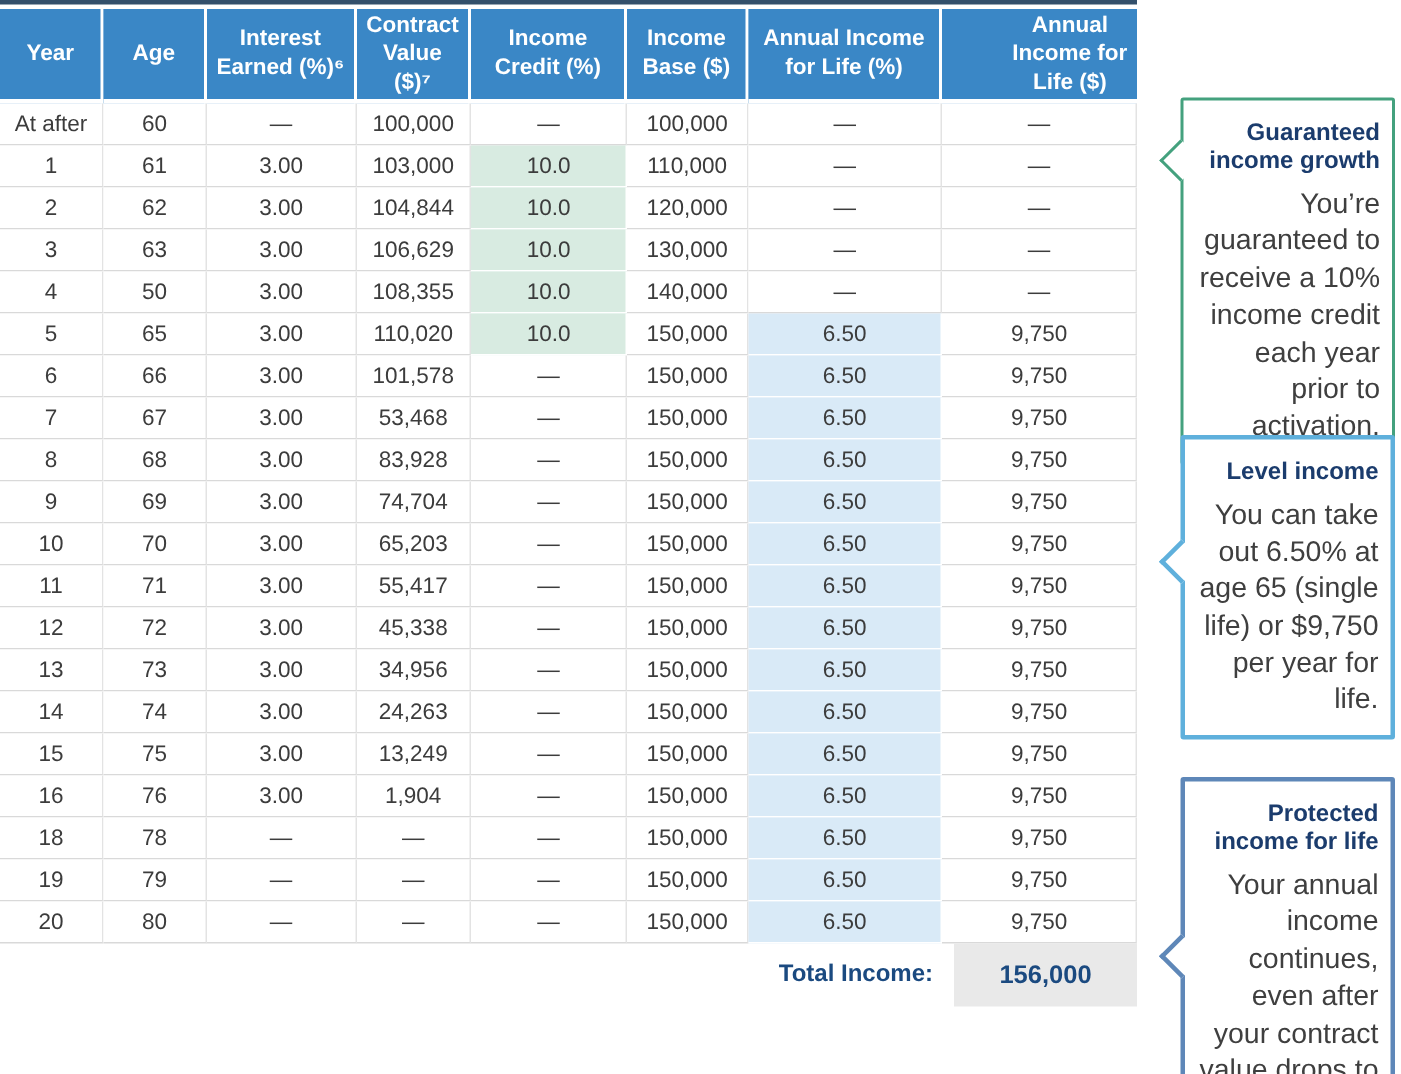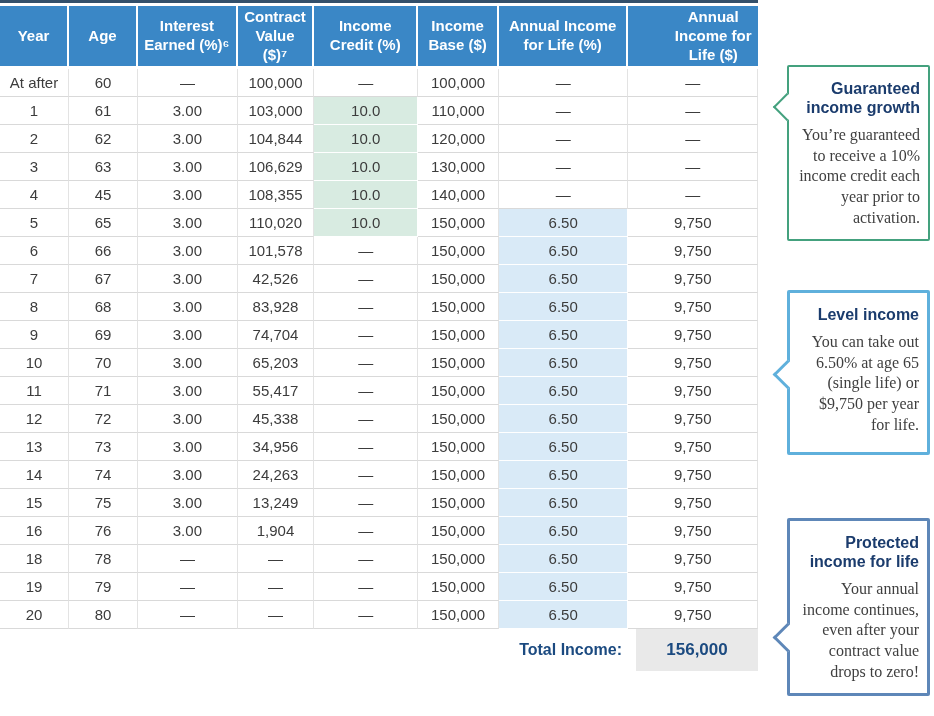--- a/index.html
+++ b/index.html
@@ -58,21 +58,21 @@
     font-weight: 700; font-size: 17px; color: var(--navy);
   }
 
   
   .callout {
     position: absolute; left: 787px; width: 143px; box-sizing: border-box;
     background: #ffffff; border-style: solid; border-radius: 2px;
     text-align: right; padding: 13px 8px 10px 8px;
   }
   .callout-title { font-weight: 700; font-size: 16px; line-height: 1.18; color: #1b3c6d; margin-bottom: 7px; }
-  .callout-body  { font-size: 16px; line-height: 1.3; color: #3f3f3f; font-family: Liberation Serif, serif; }
+  .callout-body  { font-size: 19px; line-height: 1.3; color: #3f3f3f; }
   .arrow {
     position: absolute; width: 18px; height: 18px; background: #ffffff;
     transform: rotate(45deg); left: -12px;
     border-left-style: solid; border-bottom-style: solid;
     border-top: none; border-right: none;
   }
   .callout-1 { top: 65px;  min-height: 172px; border-width: 2px; }
   .callout-1 .arrow { top: 30px;  border-left-width: 2px; border-bottom-width: 2px; }
   .callout-2 { top: 290px; min-height: 165px; border-width: 3px; }
   .callout-2 .arrow { top: 71px;  border-left-width: 3px; border-bottom-width: 3px; left: -13px; }
@@ -135,21 +135,21 @@
             <td>63</td>
             <td>3.00</td>
             <td>106,629</td>
             <td class="hl-green">10.0</td>
             <td>130,000</td>
             <td>—</td>
             <td>—</td>
           </tr>
           <tr>
             <td>4</td>
-            <td>45</td>
+            <td>50</td>
             <td>3.00</td>
             <td>108,355</td>
             <td class="hl-green">10.0</td>
             <td>140,000</td>
             <td>—</td>
             <td>—</td>
           </tr>
           <tr>
             <td>5</td>
             <td>65</td>
@@ -167,21 +167,21 @@
             <td>101,578</td>
             <td>—</td>
             <td>150,000</td>
             <td class="hl-blue">6.50</td>
             <td>9,750</td>
           </tr>
           <tr>
             <td>7</td>
             <td>67</td>
             <td>3.00</td>
-            <td>42,526</td>
+            <td>53,468</td>
             <td>—</td>
             <td>150,000</td>
             <td class="hl-blue">6.50</td>
             <td>9,750</td>
           </tr>
           <tr>
             <td>8</td>
             <td>68</td>
             <td>3.00</td>
             <td>83,928</td>

